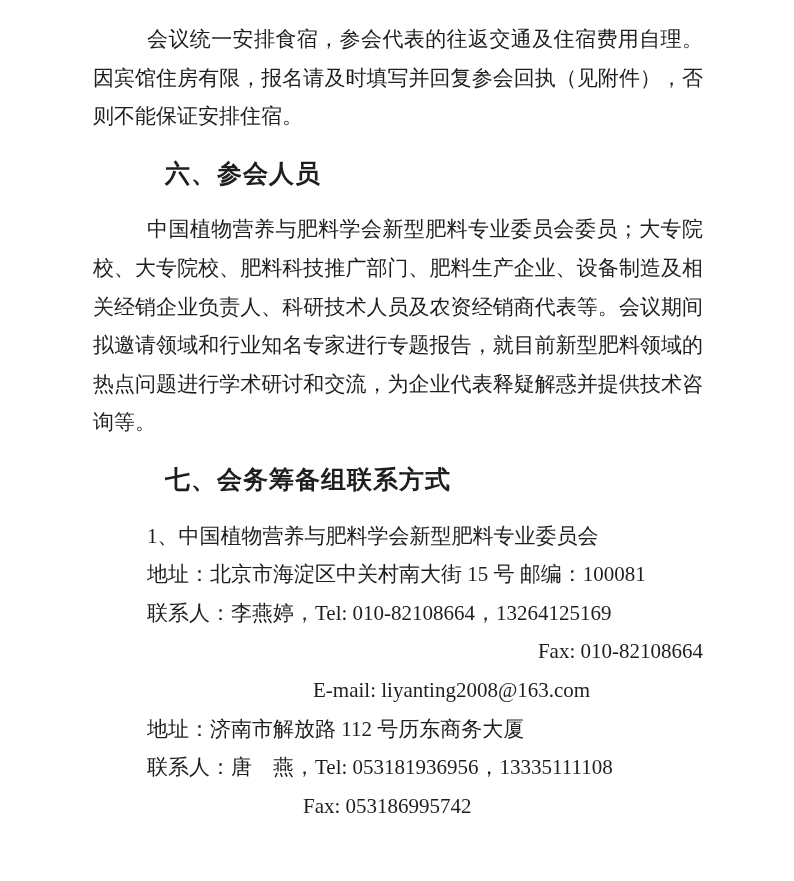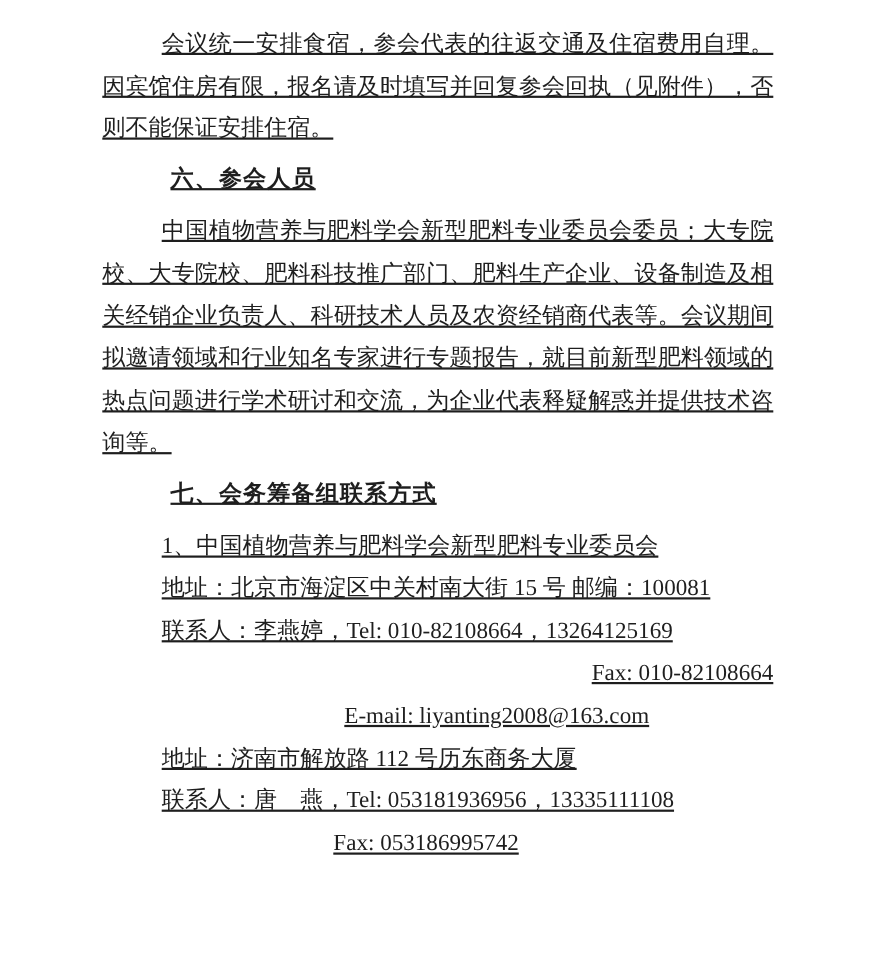--- a/index.html
+++ b/index.html
@@ -12,31 +12,30 @@
     width: 794px;
     height: 881px;
     box-sizing: border-box;
     background: #ffffff;
     color: #1e1e1e;
     font-family: "Liberation Serif", "DejaVu Serif", serif;
     font-size: 21px;
     line-height: 38.6px;
     padding: 20px 91px 0 93px;
     overflow: hidden;
-    text-decoration: underline;
   }
   .para {
     margin: 0;
     text-align: justify;
     text-indent: 54px;
     word-break: break-all;
   }
   .heading {
-    margin: 8px;
-    font-size: 21px;
+    margin: 18px;
+    font-size: 25px;
     font-weight: bold;
     text-indent: 54px;
     font-family: "Liberation Sans", "Liberation Serif", sans-serif;
     letter-spacing: 1px;
   }
   .line {
     margin: 0;
     text-indent: 54px;
     white-space: nowrap;
   }

